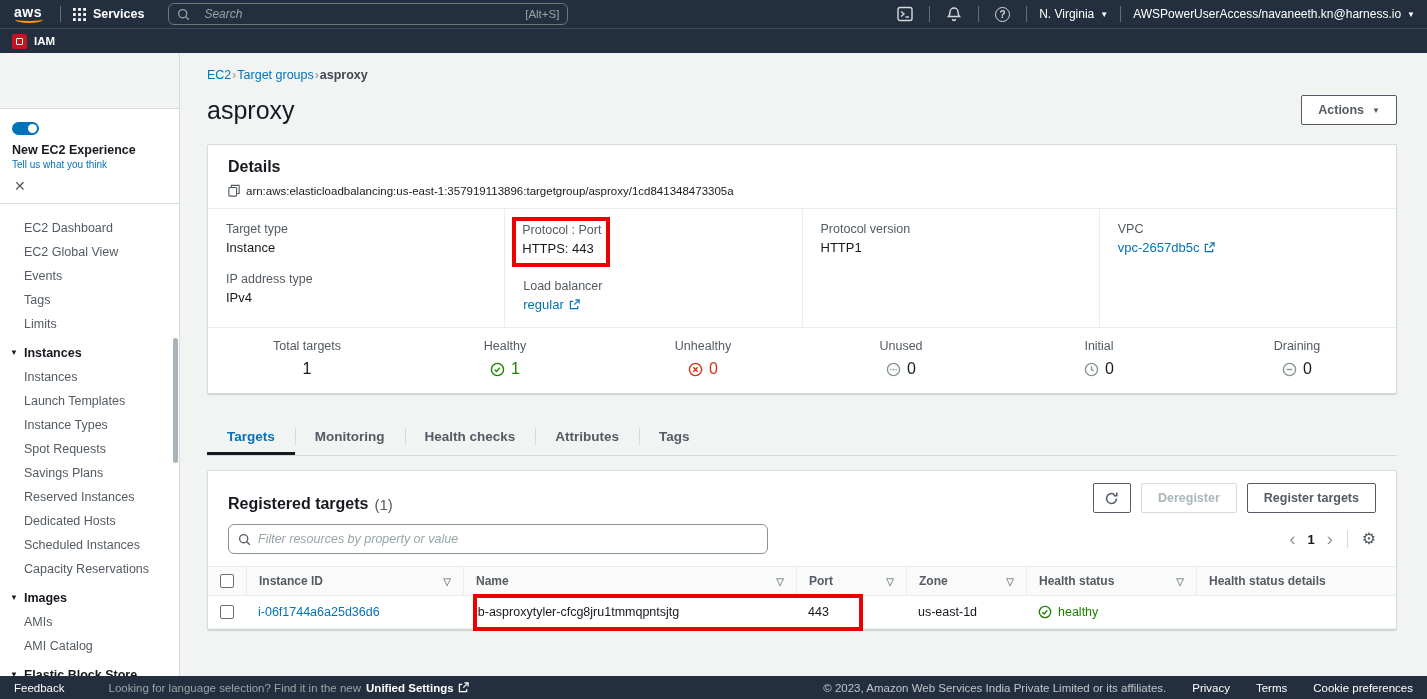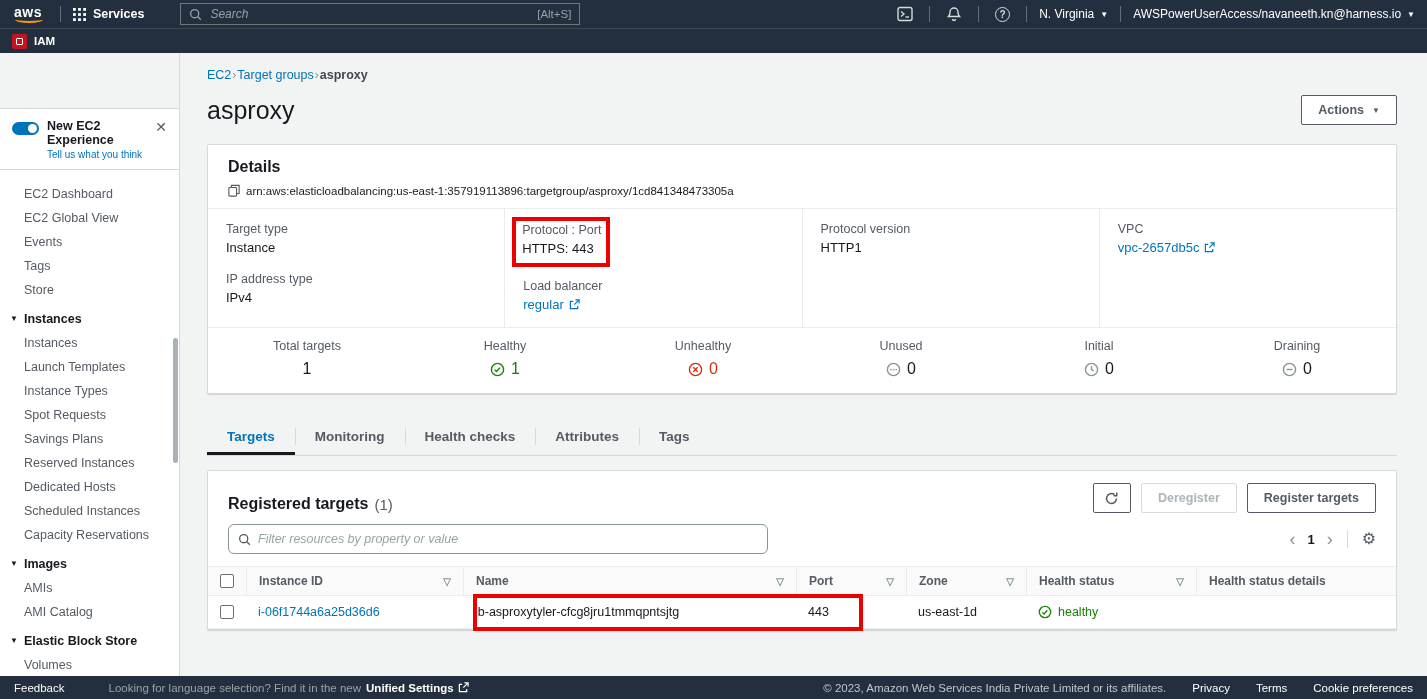--- a/index.html
+++ b/index.html
@@ -8,41 +8,41 @@
   .page { width:1427px; height:699px; position:relative; overflow:hidden; display:flex; flex-direction:column; background:#f2f3f3; }
 
   
   .topbar { background:#232f3e; flex:0 0 auto; }
   .topbar-row1 { height:28px; display:flex; align-items:center; padding:0 12px; }
   .topbar-row2 { height:25px; display:flex; align-items:center; padding:0 12px; border-top:1px solid rgba(255,255,255,0.12); }
   .aws-logo { color:#fff; font-weight:bold; font-size:14px; letter-spacing:0.5px; position:relative; padding:0 6px 4px 2px; cursor:pointer; }
   .aws-logo::after { content:""; position:absolute; left:3px; right:5px; bottom:1px; height:5px; border-bottom:2px solid #ff9900; border-radius:0 0 60% 60%; }
   .tb-divider { width:1px; height:16px; background:rgba(255,255,255,0.3); margin:0 12px; }
   .services-btn { display:flex; align-items:center; gap:7px; color:#fff; font-size:12.5px; font-weight:bold; cursor:pointer; }
-  .search-box { margin-left:36px; width:400px; height:22px; border:1px solid #6c7778; background:#232f3e; border-radius:0; display:flex; align-items:center; padding:0 8px; gap:8px; color:#95a5a6; }
+  .search-box { margin-left:24px; width:400px; height:22px; border:1px solid #6c7778; background:#232f3e; border-radius:6px; display:flex; align-items:center; padding:0 8px; gap:14px; color:#95a5a6; }
   .search-box input { flex:1; background:transparent; border:none; outline:none; color:#d5dbdb; font-size:12px; font-style:italic; font-family:"Liberation Sans", sans-serif; }
   .search-box input::placeholder { color:#95a5a6; font-style:italic; }
   .search-shortcut { font-size:11.5px; color:#95a5a6; }
   .tb-right { margin-left:auto; display:flex; align-items:center; }
   .tb-icon-btn { color:#d5dbdb; display:flex; align-items:center; cursor:pointer; padding:0 4px; }
   .help-circle { width:15px; height:15px; border:1.5px solid #d5dbdb; border-radius:50%; color:#d5dbdb; font-size:10px; font-weight:bold; display:flex; align-items:center; justify-content:center; }
   .tb-menu { color:#fff; font-size:12px; display:flex; align-items:center; gap:6px; cursor:pointer; }
   .caret { font-size:8px; line-height:1; position:relative; top:1px; }
   .iam-chip { display:flex; align-items:center; gap:7px; color:#fff; font-size:11.5px; font-weight:bold; cursor:pointer; }
   .iam-icon { width:15px; height:15px; background:#c7131f; border-radius:2px; display:flex; align-items:center; justify-content:center; }
   .iam-icon span { width:7px; height:7px; border:1.5px solid #fff; border-radius:1px; display:block; }
 
   
   .app { flex:1; display:flex; min-height:0; }
 
   
   .sidebar { width:180px; flex:0 0 auto; border-right:1px solid #d5dbdb; display:flex; flex-direction:column; position:relative; background:#f2f3f3; }
   .sidebar-spacer { height:55px; }
   .sidebar-white { flex:1; background:#fff; border-top:1px solid #d5dbdb; overflow:hidden; }
-  .exp-panel { display:flex; align-items:flex-start; gap:8px; padding:10px 10px 9px 12px; border-bottom:1px solid #d5dbdb; }
+  .exp-panel { display:flex; align-items:flex-start; gap:8px; padding:10px 10px 9px 12px; border-bottom:1px solid #d5dbdb;flex-direction:column; }
   .toggle { width:27px; height:13px; background:#0073bb; border-radius:8px; position:relative; flex:0 0 auto; margin-top:3px; cursor:pointer; }
   .toggle::after { content:""; position:absolute; right:2px; top:2px; width:9px; height:9px; background:#fff; border-radius:50%; }
   .exp-text { flex:1; }
   .exp-title { font-size:12.5px; font-weight:bold; color:#16191f; }
   .exp-sub { font-size:10px; color:#0073bb; margin-top:2px; cursor:pointer; }
   .exp-close { color:#545b64; font-size:14px; cursor:pointer; padding:0 2px; }
   .nav { padding:12px 0 10px; font-size:12.5px; }
   .nav a { display:block; color:#545b64; text-decoration:none; padding:5px 8px 5px 24px; cursor:pointer; }
   .nav-header { display:flex; align-items:center; gap:6px; font-weight:bold; color:#16191f; padding:10px 8px 5px 10px; cursor:pointer; }
   .nav-header .caret { font-size:8px; color:#16191f; top:0; }
@@ -224,21 +224,21 @@
             <div class="exp-title">New EC2 Experience</div>
             <div class="exp-sub">Tell us what you think</div>
           </div>
           <div class="exp-close">✕</div>
         </div>
         <div class="nav">
           <a>EC2 Dashboard</a>
           <a>EC2 Global View</a>
           <a>Events</a>
           <a>Tags</a>
-          <a>Store</a>
+          <a>Limits</a>
           <div class="nav-header">
             <span class="caret">▼</span>
             <span>Instances</span>
           </div>
           <a>Instances</a>
           <a>Launch Templates</a>
           <a>Instance Types</a>
           <a>Spot Requests</a>
           <a>Savings Plans</a>
           <a>Reserved Instances</a>

